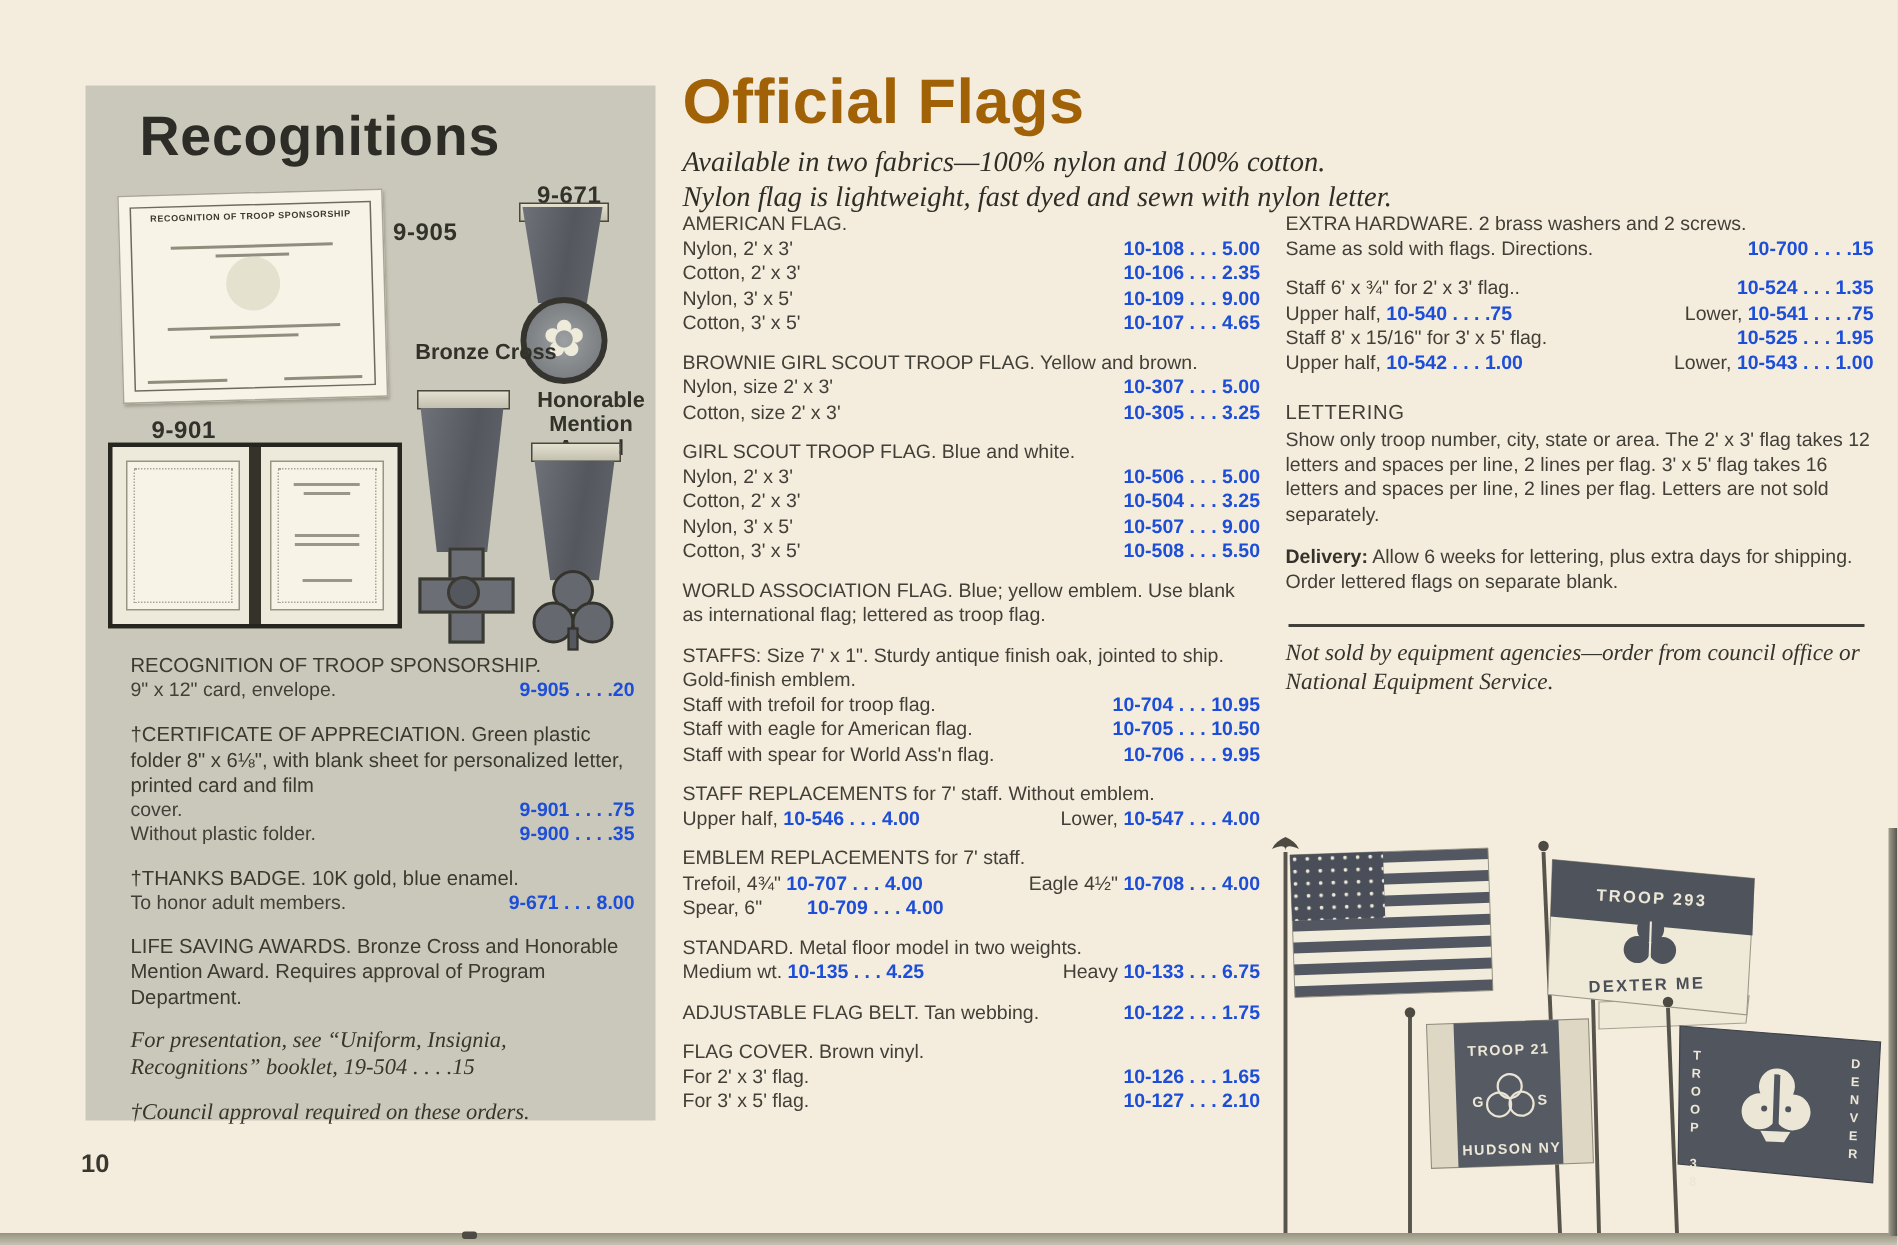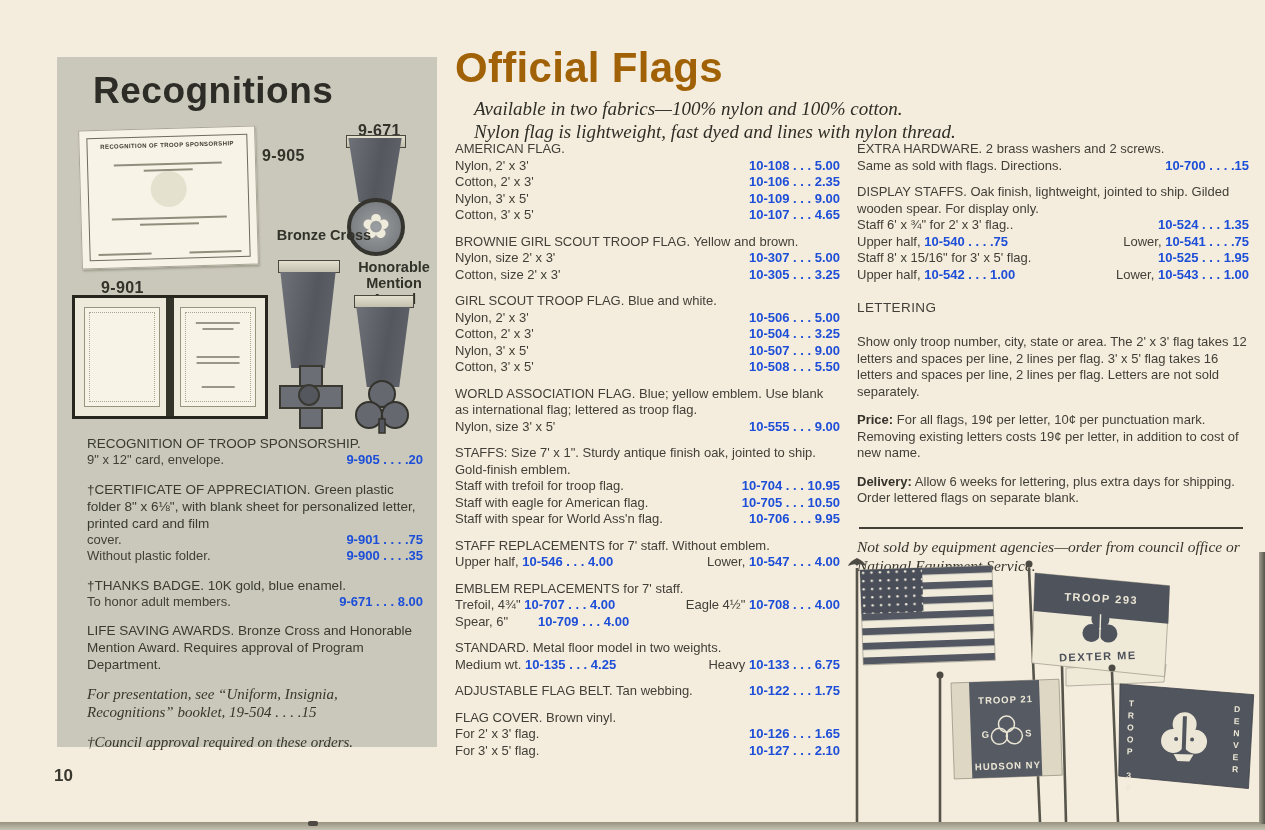--- a/index.html
+++ b/index.html
@@ -59,35 +59,35 @@
   .fline{height:2px;background:#9a9788;left:50%;transform:translateX(-50%);}
 
   .entries{position:absolute;left:30px;top:378px;width:336px;}
   .entry{font-size:13.5px;line-height:17px;color:#3b3a31;margin-bottom:12px;}
   .entry.it{font-family:"Liberation Serif",serif;font-style:italic;font-size:15px;
             line-height:18px;color:#38362c;}
 
   
   h1.title{position:absolute;left:455px;top:44px;margin:0;font-size:42px;font-weight:bold;
            color:#a16207;letter-spacing:.3px;}
-  .subtitle{position:absolute;left:474px;top:97px;margin:0;font-family:"Liberation Serif",serif;
+  .subtitle{position:absolute;left:455px;top:97px;margin:0;font-family:"Liberation Serif",serif;
             font-style:italic;font-size:19px;line-height:23px;color:#2f2e26;}
   .col{position:absolute;top:141px;}
   .col1{left:455px;width:385px;}
   .col2{left:857px;width:392px;}
   .sec{margin-bottom:10px;}
   .sec-h,.row{font-size:13px;line-height:16.5px;color:#413f37;}
   .row.split,.row.pair{display:flex;justify-content:space-between;}
   .row.leftrow{display:flex;}
   .row.leftrow .lbl{margin-right:30px;}
   .val{font-weight:bold;white-space:nowrap;color:#1d4ed8;}
   .cell{white-space:nowrap;}
 
   .lettering{margin-top:17px;}
-  .let-h{font-size:13.5px;letter-spacing:.4px;color:#413f37;margin-bottom:19px;}
+  .let-h{font-size:13.5px;letter-spacing:.4px;color:#413f37;margin-bottom:3px;}
   .lettering p{margin:0 0 12px 0;font-size:13px;line-height:16.5px;color:#413f37;}
   .lettering b{color:#34322a;}
   .note{margin-top:20px;}
   .note hr{border:none;border-top:2px solid #413f37;margin:0 6px 8px 2px;}
   .note p{margin:0;font-family:"Liberation Serif",serif;font-style:italic;font-size:15.5px;
           line-height:19px;color:#36342c;}
 
   
   svg.flags{position:absolute;left:848px;top:556px;width:417px;height:274px;}
   .pole{stroke:#57554b;stroke-width:2.6;}
@@ -189,21 +189,21 @@
           </div></div>
         <div class="entry"><span class="ebody">LIFE SAVING AWARDS. Bronze Cross and Honorable Mention Award. Requires approval of Program Department.</span></div>
         <div class="entry it"><span class="ebody">For presentation, see “Uniform, Insignia, Recognitions” booklet, 19-504 . . . .15</span></div>
         <div class="entry it"><span class="ebody">†Council approval required on these orders.</span></div>
       </div>
   </aside>
 
   <h1 class="title">Official Flags</h1>
   <p class="subtitle">
     <span>Available in two fabrics—100% nylon and 100% cotton.</span><br>
-    <span>Nylon flag is lightweight, fast dyed and lines with nylon thread.</span>
+    <span>Nylon flag is lightweight, fast dyed and sewn with nylon letter.</span>
   </p>
 
   <div class="col col1" id="col1">
       <div class="sec">
         <div class="sec-h">AMERICAN FLAG.</div>
         <div class="row split">
           <span class="lbl">Nylon, 2' x 3'</span>
           <span class="val">10-108 . . . 5.00</span>
         </div>
         <div class="row split">
@@ -244,24 +244,20 @@
           <span class="lbl">Nylon, 3' x 5'</span>
           <span class="val">10-507 . . . 9.00</span>
         </div>
         <div class="row split">
           <span class="lbl">Cotton, 3' x 5'</span>
           <span class="val">10-508 . . . 5.50</span>
         </div>
       </div>
       <div class="sec">
         <div class="sec-h">WORLD ASSOCIATION FLAG. Blue; yellow emblem. Use blank as international flag; lettered as troop flag.</div>
-        <div class="row split">
-          <span class="lbl">Nylon, size 3' x 5'</span>
-          <span class="val">10-555 . . . 9.00</span>
-        </div>
       </div>
       <div class="sec">
         <div class="sec-h">STAFFS: Size 7' x 1". Sturdy antique finish oak, jointed to ship. Gold-finish emblem.</div>
         <div class="row split">
           <span class="lbl">Staff with trefoil for troop flag.</span>
           <span class="val">10-704 . . . 10.95</span>
         </div>
         <div class="row split">
           <span class="lbl">Staff with eagle for American flag.</span>
           <span class="val">10-705 . . . 10.50</span>
@@ -318,21 +314,20 @@
   <div class="col col2">
     <div id="col2-sections">
         <div class="sec">
           <div class="sec-h">EXTRA HARDWARE. 2 brass washers and 2 screws.</div>
           <div class="row split">
             <span class="lbl">Same as sold with flags. Directions.</span>
             <span class="val">10-700 . . . .15</span>
           </div>
         </div>
         <div class="sec">
-          <div class="sec-h">DISPLAY STAFFS. Oak finish, lightweight, jointed to ship. Gilded wooden spear. For display only.</div>
           <div class="row split">
             <span class="lbl">Staff 6' x ¾" for 2' x 3' flag..</span>
             <span class="val">10-524 . . . 1.35</span>
           </div>
           <div class="row pair">
             <span class="cell"><span class="lbl">Upper half, </span><span class="val">10-540 . . . .75</span></span>
             <span class="cell"><span class="lbl">Lower, </span><span class="val">10-541 . . . .75</span></span>
           </div>
           <div class="row split">
             <span class="lbl">Staff 8' x 15/16" for 3' x 5' flag.</span>
@@ -342,24 +337,20 @@
             <span class="cell"><span class="lbl">Upper half, </span><span class="val">10-542 . . . 1.00</span></span>
             <span class="cell"><span class="lbl">Lower, </span><span class="val">10-543 . . . 1.00</span></span>
           </div>
         </div>
       </div>
 
     <div class="lettering">
       <div class="let-h">LETTERING</div>
       <p>
         <span>Show only troop number, city, state or area. The 2' x 3' flag takes 12 letters and spaces per line, 2 lines per flag. 3' x 5' flag takes 16 letters and spaces per line, 2 lines per flag. Letters are not sold separately.</span>
-      </p>
-      <p>
-        <b>Price:</b>
-        <span>For all flags, 19¢ per letter, 10¢ per punctuation mark. Removing existing letters costs 19¢ per letter, in addition to cost of new name.</span>
       </p>
       <p>
         <b>Delivery:</b>
         <span>Allow 6 weeks for lettering, plus extra days for shipping. Order lettered flags on separate blank.</span>
       </p>
     </div>
 
     <div class="note">
       <hr>
       <p>Not sold by equipment agencies—order from council office or National Equipment Service.</p>

